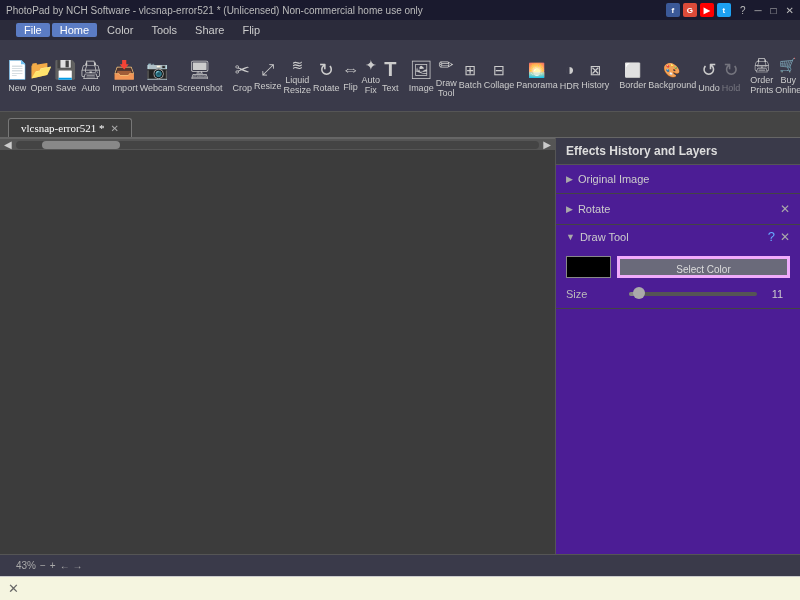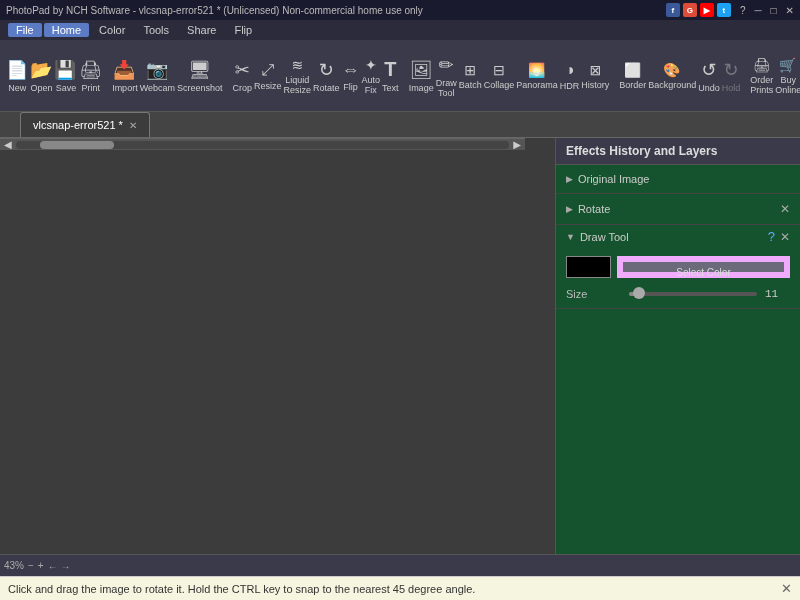--- a/index.html
+++ b/index.html
@@ -16,21 +16,21 @@
       font-size: 10px;
       color: #bbb;
     }
 
     
     .menu-bar {
       background: #2b2b3b;
       height: 20px;
       display: flex;
       align-items: center;
-      padding: 0 8px;
+      padding: 0 16px;
       gap: 2px;
     }
     .menu-item {
       padding: 1px 8px;
       font-size: 11px;
       color: #ccc;
       cursor: pointer;
       border-radius: 2px;
     }
     .menu-item.active {
@@ -63,22 +63,24 @@
       gap: 2px;
     }
     .tool-btn .icon { font-size: 18px; }
     .tool-separator { width: 1px; height: 50px; background: #666; margin: 0 3px; }
 
     
     .tab-bar {
       background: #444;
       height: 26px;
       display: flex;
-      padding: 0 20px;
+      align-items: flex-end;
+      padding: 0 8px;
       border-bottom: 1px solid #666;
+      font-family: Liberation Serif, serif;
     }
     .tab {
       background: #5a5a6a;
       border: 1px solid #777;
       border-bottom: none;
       padding: 3px 12px;
       font-size: 11px;
       color: #ddd;
       cursor: pointer;
       display: flex;
@@ -135,25 +137,24 @@
     .film-bg {
       width: 100%;
       height: 100%;
       background: linear-gradient(135deg, #1a1a1a 0%, #3a3a3a 30%, #2a2a2a 60%, #1a1a1a 100%);
       position: relative;
     }
 
     
     .right-panel {
       width: 245px;
-      background: #14532d;
+      background: #4c1d95;
       border-left: 1px solid #555;
       display: flex;
       flex-direction: column;
-      margin-left: 30px;
     }
     .panel-header {
       background: #3a3a4a;
       padding: 6px 10px;
       font-size: 12px;
       color: #ddd;
       font-weight: bold;
       border-bottom: 1px solid #555;
     }
     .panel-section {
@@ -188,21 +189,21 @@
     .color-swatch {
       width: 45px;
       height: 22px;
       background: black;
       border: 1px solid #888;
     }
     .color-btn {
       flex: 1;
       height: 22px;
       background: #6a6a7a;
-      border: 6px solid #f0abfc;
+      border: 3px solid #f0abfc;
       color: #ddd;
       font-size: 10px;
       text-align: center;
       line-height: 22px;
       cursor: pointer;
     }
 
     .slider-row {
       display: flex;
       align-items: center;
@@ -226,29 +227,29 @@
     .slider-thumb {
       position: absolute;
       top: -5px;
       width: 12px;
       height: 12px;
       background: #aaa;
       border-radius: 50%;
       transform: translateX(-50%);
       cursor: pointer;
     }
-    .slider-value { width: 25px; text-align: left; color: #ccc; font-family: Liberation Mono, monospace; }
+    .slider-value { width: 25px; text-align: center; color: #ccc; }
 
     
     .status-bar {
       background: #3a3a4a;
       height: 22px;
       display: flex;
       align-items: center;
-      padding: 0 4px;
+      padding: 0 16px;
       border-top: 1px solid #555;
       font-size: 10px;
       color: #aaa;
       gap: 8px;
     }
     .zoom-controls { display: flex; align-items: center; gap: 4px; }
 
     
     .hint-bar {
       background: #f5f5e0;
@@ -340,21 +341,21 @@
   <div class="tool-btn">
     <span class="icon">📂</span>
     <span>Open</span>
   </div>
   <div class="tool-btn">
     <span class="icon">💾</span>
     <span>Save</span>
   </div>
   <div class="tool-btn">
     <span class="icon">🖨</span>
-    <span>Print</span>
+    <span>Auto</span>
   </div>
   <div class="tool-separator"></div>
   <div class="tool-btn">
     <span class="icon">📥</span>
     <span>Import</span>
   </div>
   <div class="tool-btn">
     <span class="icon">📷</span>
     <span>Webcam</span>
   </div>
@@ -549,15 +550,14 @@
 <div class="status-bar">
   <div class="zoom-controls">
     <span>43%</span>
     <span style="cursor:pointer;">−</span>
     <span style="cursor:pointer;">+</span>
     <span style="cursor:pointer;">← →</span>
   </div>
 </div>
 
 <div class="hint-bar">
-  <span>Click and drag the image to rotate it. Hold the CTRL key to snap to the nearest 45 degree angle.</span>
   <span class="hint-close">✕</span>
 </div>
 
 </body></html>

